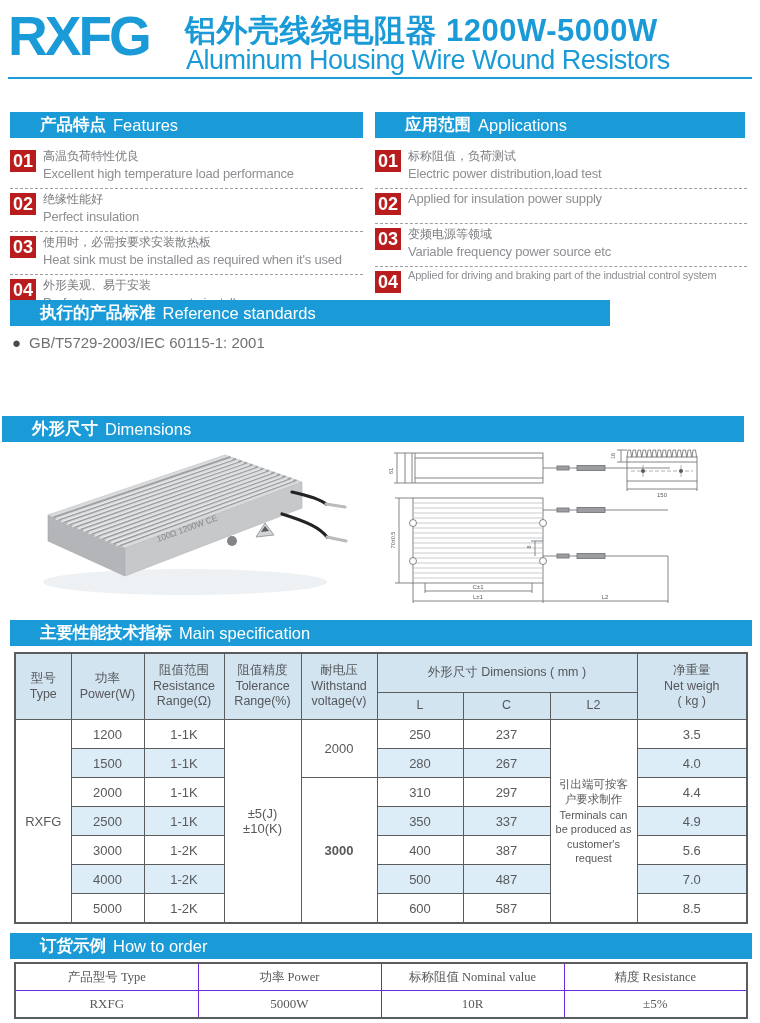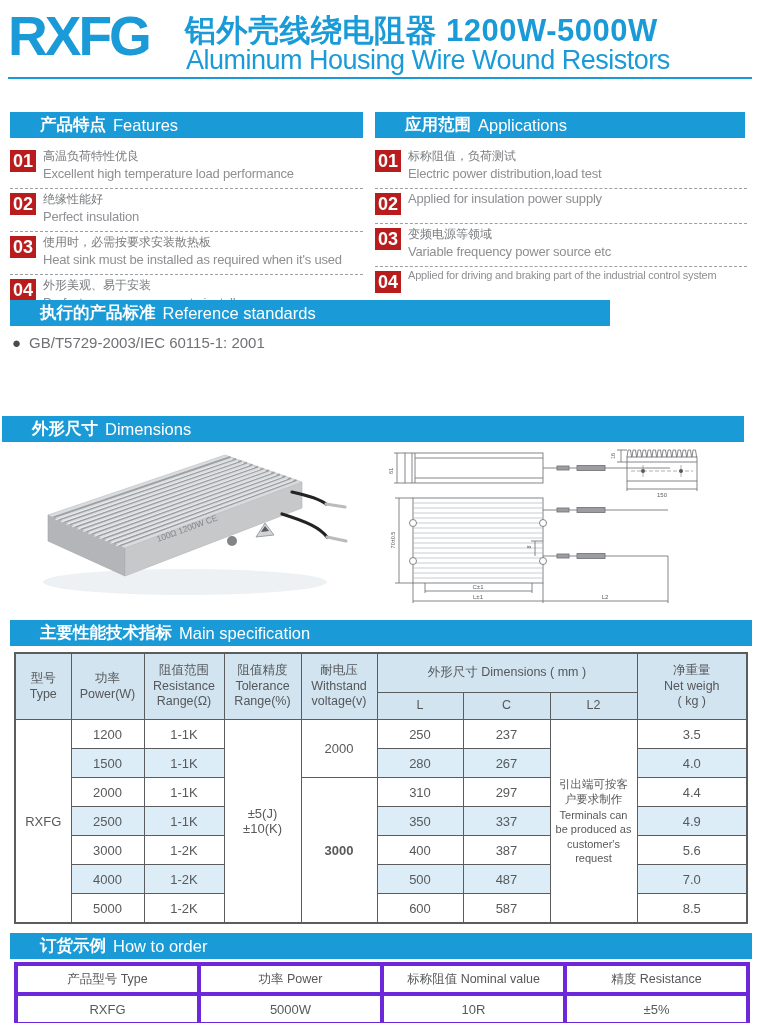--- a/index.html
+++ b/index.html
@@ -50,21 +50,21 @@
   .spec-table td{font-size:13px;color:#58595b;height:28px;background:#fff;}
   .spec-table tr.alt td{background:#dcedf8;}
   .spec-table td.white{background:#fff;}
   .spec-table .hrow1 th{height:38px;}
   .spec-table .hrow2 th{height:26px;}
   .spec-table td.bold{font-weight:bold;}
   .note-cell{padding:2px 5px !important;}
   .note-cn{font-size:11.5px;line-height:1.35;color:#58595b;}
   .note-en{font-size:11px;line-height:1.3;color:#58595b;}
   .order-table{left:14px;top:962px;width:732px;border:2px solid #5a5c5e;}
-  .order-table th,.order-table td{border:4px solid #6d28d9;text-align:center;vertical-align:middle;height:24px;}
+  .order-table th,.order-table td{border:1px solid #6d28d9;text-align:center;vertical-align:middle;height:24px;font-family:Liberation Serif, serif;}
   .order-table th{font-weight:normal;font-size:12.5px;color:#55575a;background:#fff;}
   .order-table td{font-size:13px;color:#58595b;background:#fff;}
   
   .photo-box{left:20px;top:420px;width:330px;height:190px;}
   .drawing-box{left:385px;top:435px;width:370px;height:180px;}
   svg{display:block;}
   .dim-text{font-size:6px;fill:#5a5c5e;font-family:"Liberation Sans",sans-serif;}
   .dim-text-sm{font-size:5.5px;fill:#5a5c5e;font-family:"Liberation Sans",sans-serif;}
 </style>
 </head>

